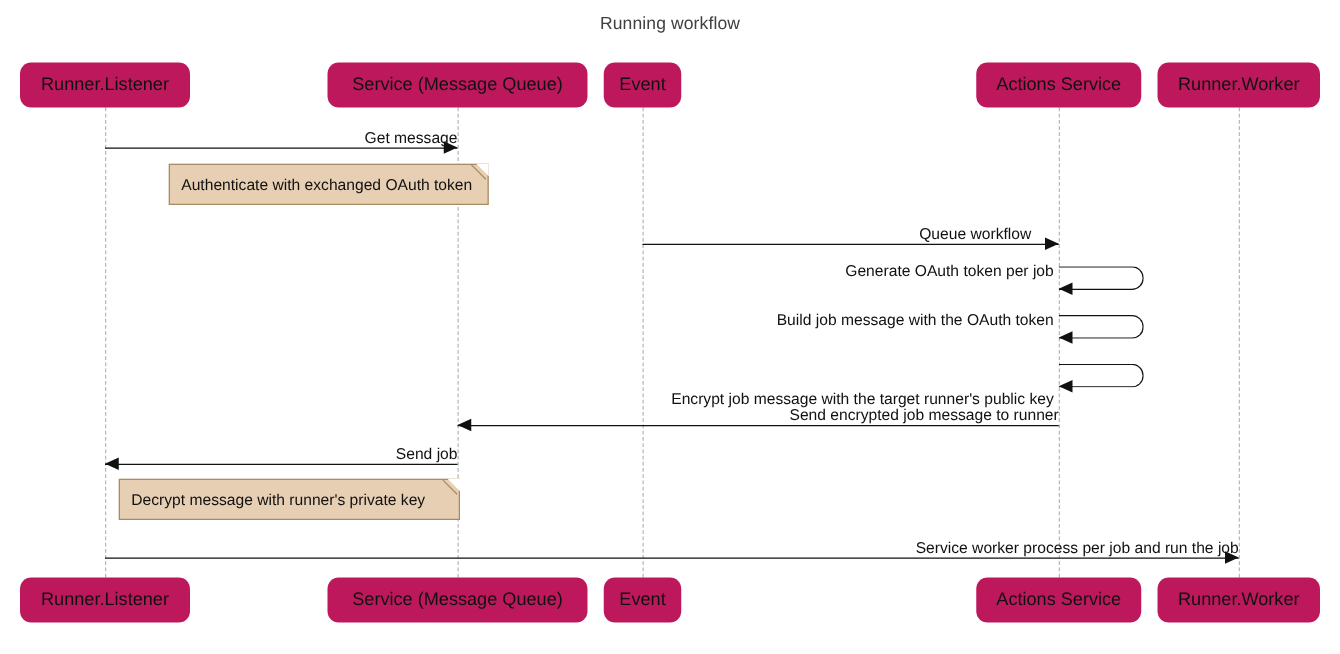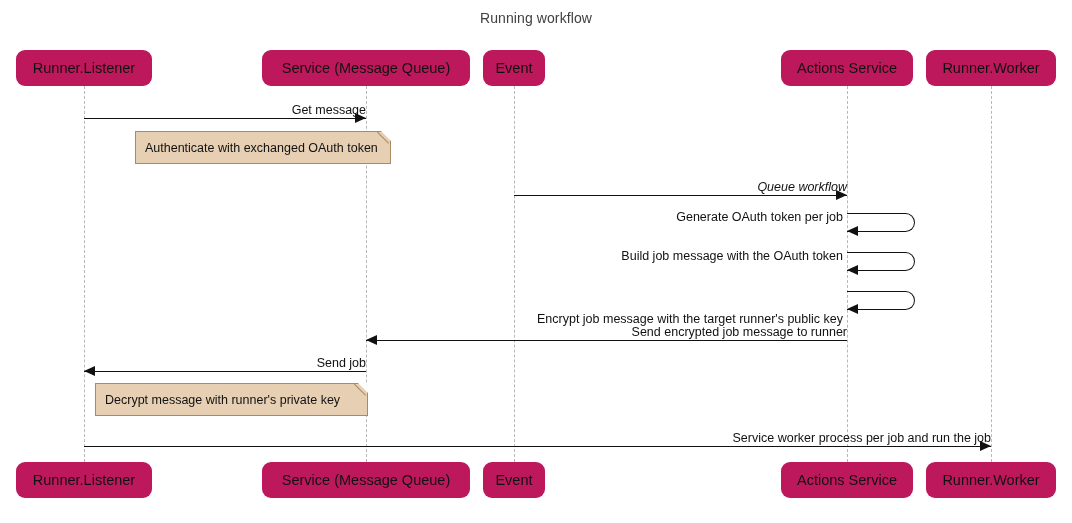--- a/index.html
+++ b/index.html
@@ -176,21 +176,21 @@
   <div class="msg-label center" style="left:84px; top:103px; width:282px;">Get message</div>
   <div class="msg" style="left:84px; top:118px; width:282px;"></div>
   <div class="arrowhead right" style="left:355px; top:113px;"></div>
 
   <div class="note" style="left:95px; top:131px; width:256px; height:33px;margin-left:40px;">
     <span>Authenticate with exchanged OAuth token</span>
     <span class="note-fold"></span>
     <span class="note-fold-edge"></span>
   </div>
 
-  <div class="msg-label center" style="left:514px; top:180px; width:333px;font-style:italic;">Queue workflow</div>
+  <div class="msg-label center" style="left:492px; top:180px; width:333px;">Queue workflow</div>
   <div class="msg" style="left:514px; top:195px; width:333px;"></div>
   <div class="arrowhead right" style="left:836px; top:190px;"></div>
 
   <div class="msg-label right" style="left:547px; top:210px; width:296px;">Generate OAuth token per job</div>
   <div class="selfloop" style="left:847px; top:213px; width:68px; height:19px;"></div>
   <div class="arrowhead left" style="left:847px; top:226px;"></div>
 
   <div class="msg-label right" style="left:547px; top:249px; width:296px;">Build job message with the OAuth token</div>
   <div class="selfloop" style="left:847px; top:252px; width:68px; height:19px;"></div>
   <div class="arrowhead left" style="left:847px; top:265px;"></div>

